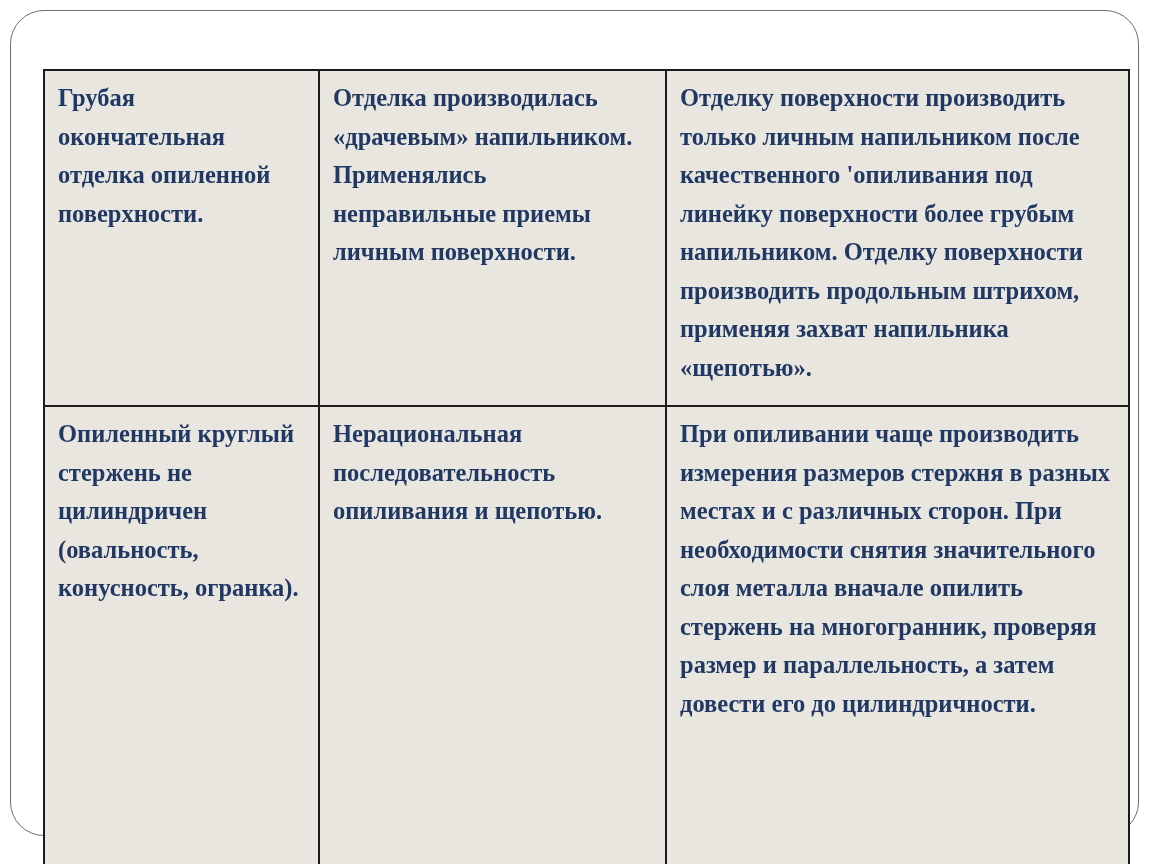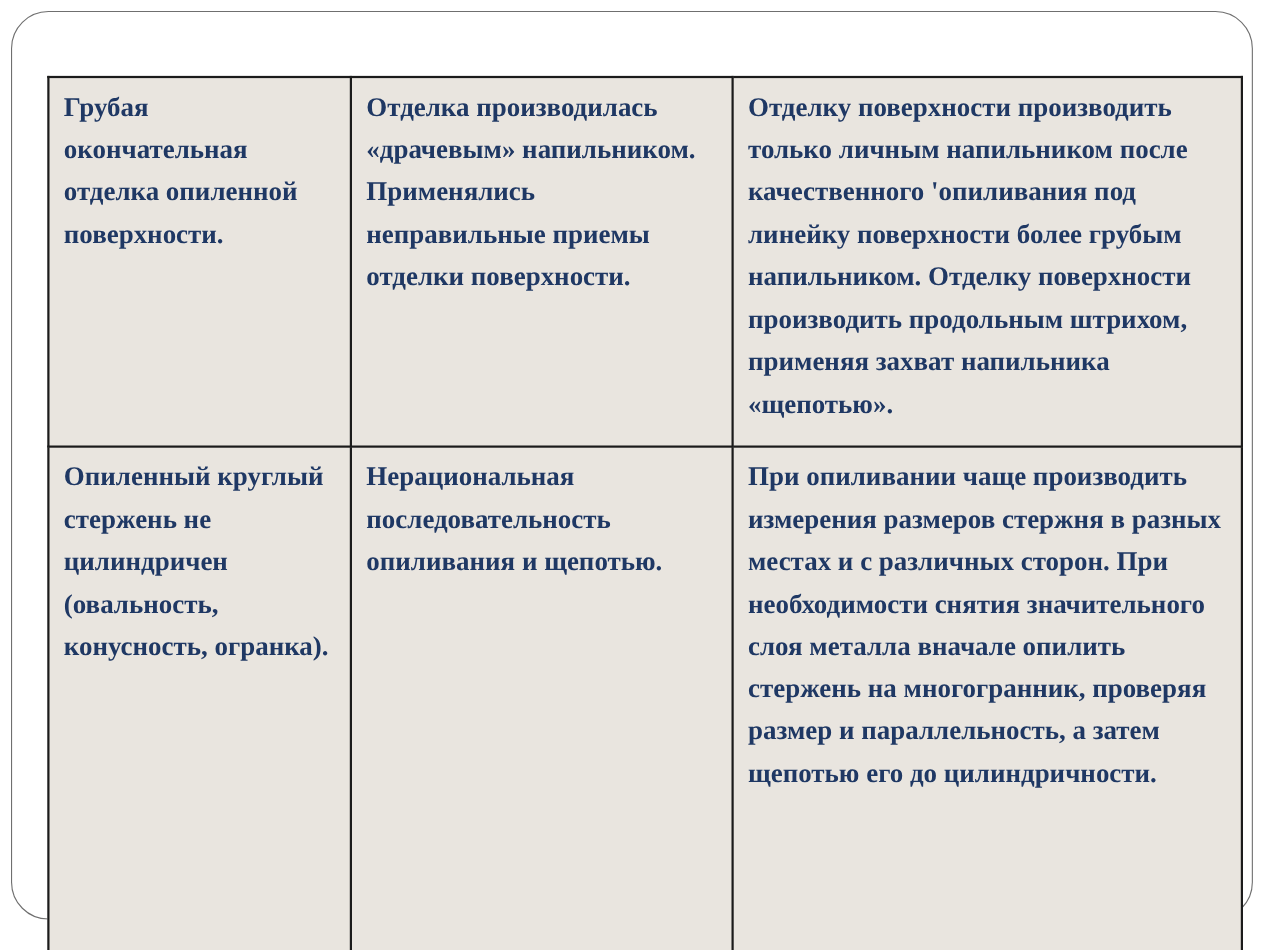--- a/index.html
+++ b/index.html
@@ -71,33 +71,33 @@
         <col class="c1">
         <col class="c2">
         <col class="c3">
       </colgroup>
       <tbody>
         <tr class="row-1">
           <td>
             <span class="cell-text">Грубая окончательная отделка опиленной поверхности.</span>
           </td>
           <td>
-            <span class="cell-text">Отделка производилась «драчевым» напильником. Применялись неправильные приемы отделки поверхности.</span>
+            <span class="cell-text">Отделка производилась «драчевым» напильником. Применялись неправильные приемы личным поверхности.</span>
           </td>
           <td>
             <span class="cell-text">Отделку поверхности производить только личным напильником после качественного 'опиливания под линейку поверхности более грубым напильником. Отделку поверхности производить продольным штрихом, применяя захват напильника «щепотью».</span>
           </td>
         </tr>
         <tr class="row-2">
           <td>
             <span class="cell-text">Опиленный круглый стержень не цилиндричен (овальность, конусность, огранка).</span>
           </td>
           <td>
             <span class="cell-text">Нерациональная последовательность опиливания и щепотью.</span>
           </td>
           <td>
-            <span class="cell-text">При опиливании чаще производить измерения размеров стержня в разных местах и с различных сторон. При необходимости снятия значительного слоя металла вначале опилить стержень на многогранник, проверяя размер и параллельность, а затем щепотью его до цилиндричности.</span>
+            <span class="cell-text">При опиливании чаще производить измерения размеров стержня в разных местах и с различных сторон. При необходимости снятия значительного слоя металла вначале опилить стержень на многогранник, проверяя размер и параллельность, а затем довести его до цилиндричности.</span>
           </td>
         </tr>
       </tbody>
     </table>
   </div>
 </div>
 
 </body></html>

